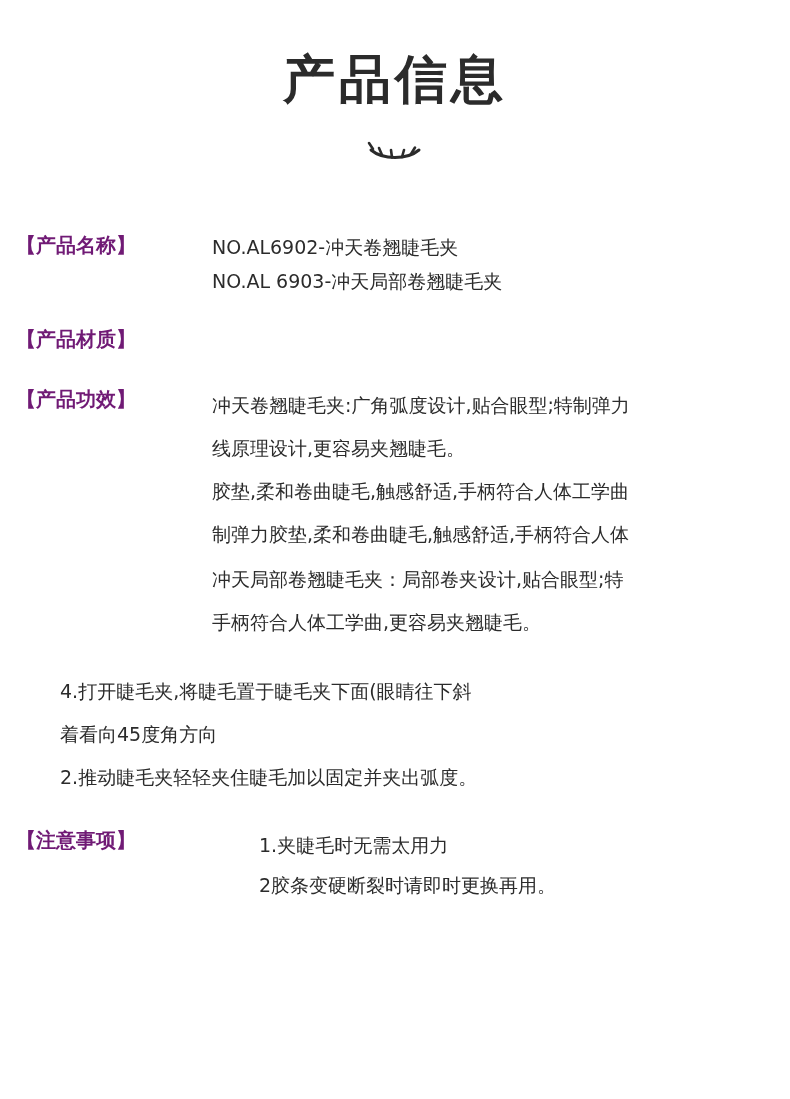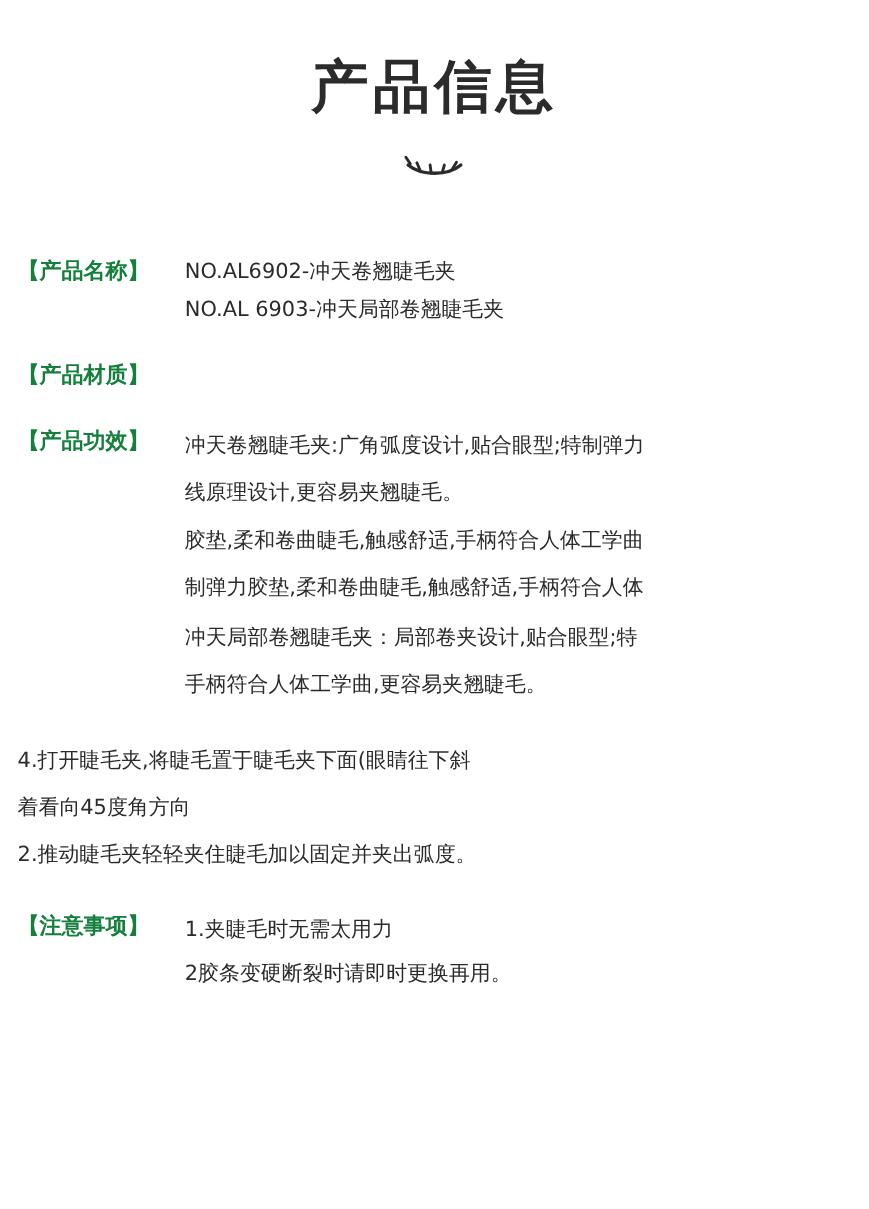--- a/index.html
+++ b/index.html
@@ -40,37 +40,38 @@
   }
   .spec-list {
     margin-top: 60px;
     padding: 0 26px 0 16px;
   }
   .row {
     display: flex;
     align-items: flex-start;
     margin-bottom: 26px;
   }
-  .row:last-child { margin-bottom: 0; }
+  .row:last-child { margin-bottom: 0; gap: 47px; }
   .label {
     flex: 0 0 auto;
     width: 152px;
     font-size: 20px;
     font-weight: bold;
-    color: #15803d;
+    color: #701a75;
     line-height: 34px;
     white-space: nowrap;
-    font-family: Liberation Serif, serif;
+    font-family: Liberation Mono, monospace;
   }
   .value {
     flex: 1 1 auto;
     font-size: 19px;
     line-height: 34px;
     color: #2b2b2b;
     font-family: "DejaVu Sans", "Liberation Sans", sans-serif;
+    margin-left: 44px;
   }
   .value .line {
     display: block;
   }
   .row-efficacy .value .line { line-height: 43px; }
   .row-efficacy .value .para2 { margin-top: 2px; }
   .row-usage .value .line { line-height: 43px; }
   .row-notes .value .line { line-height: 40px; }
 </style>
 </head>

